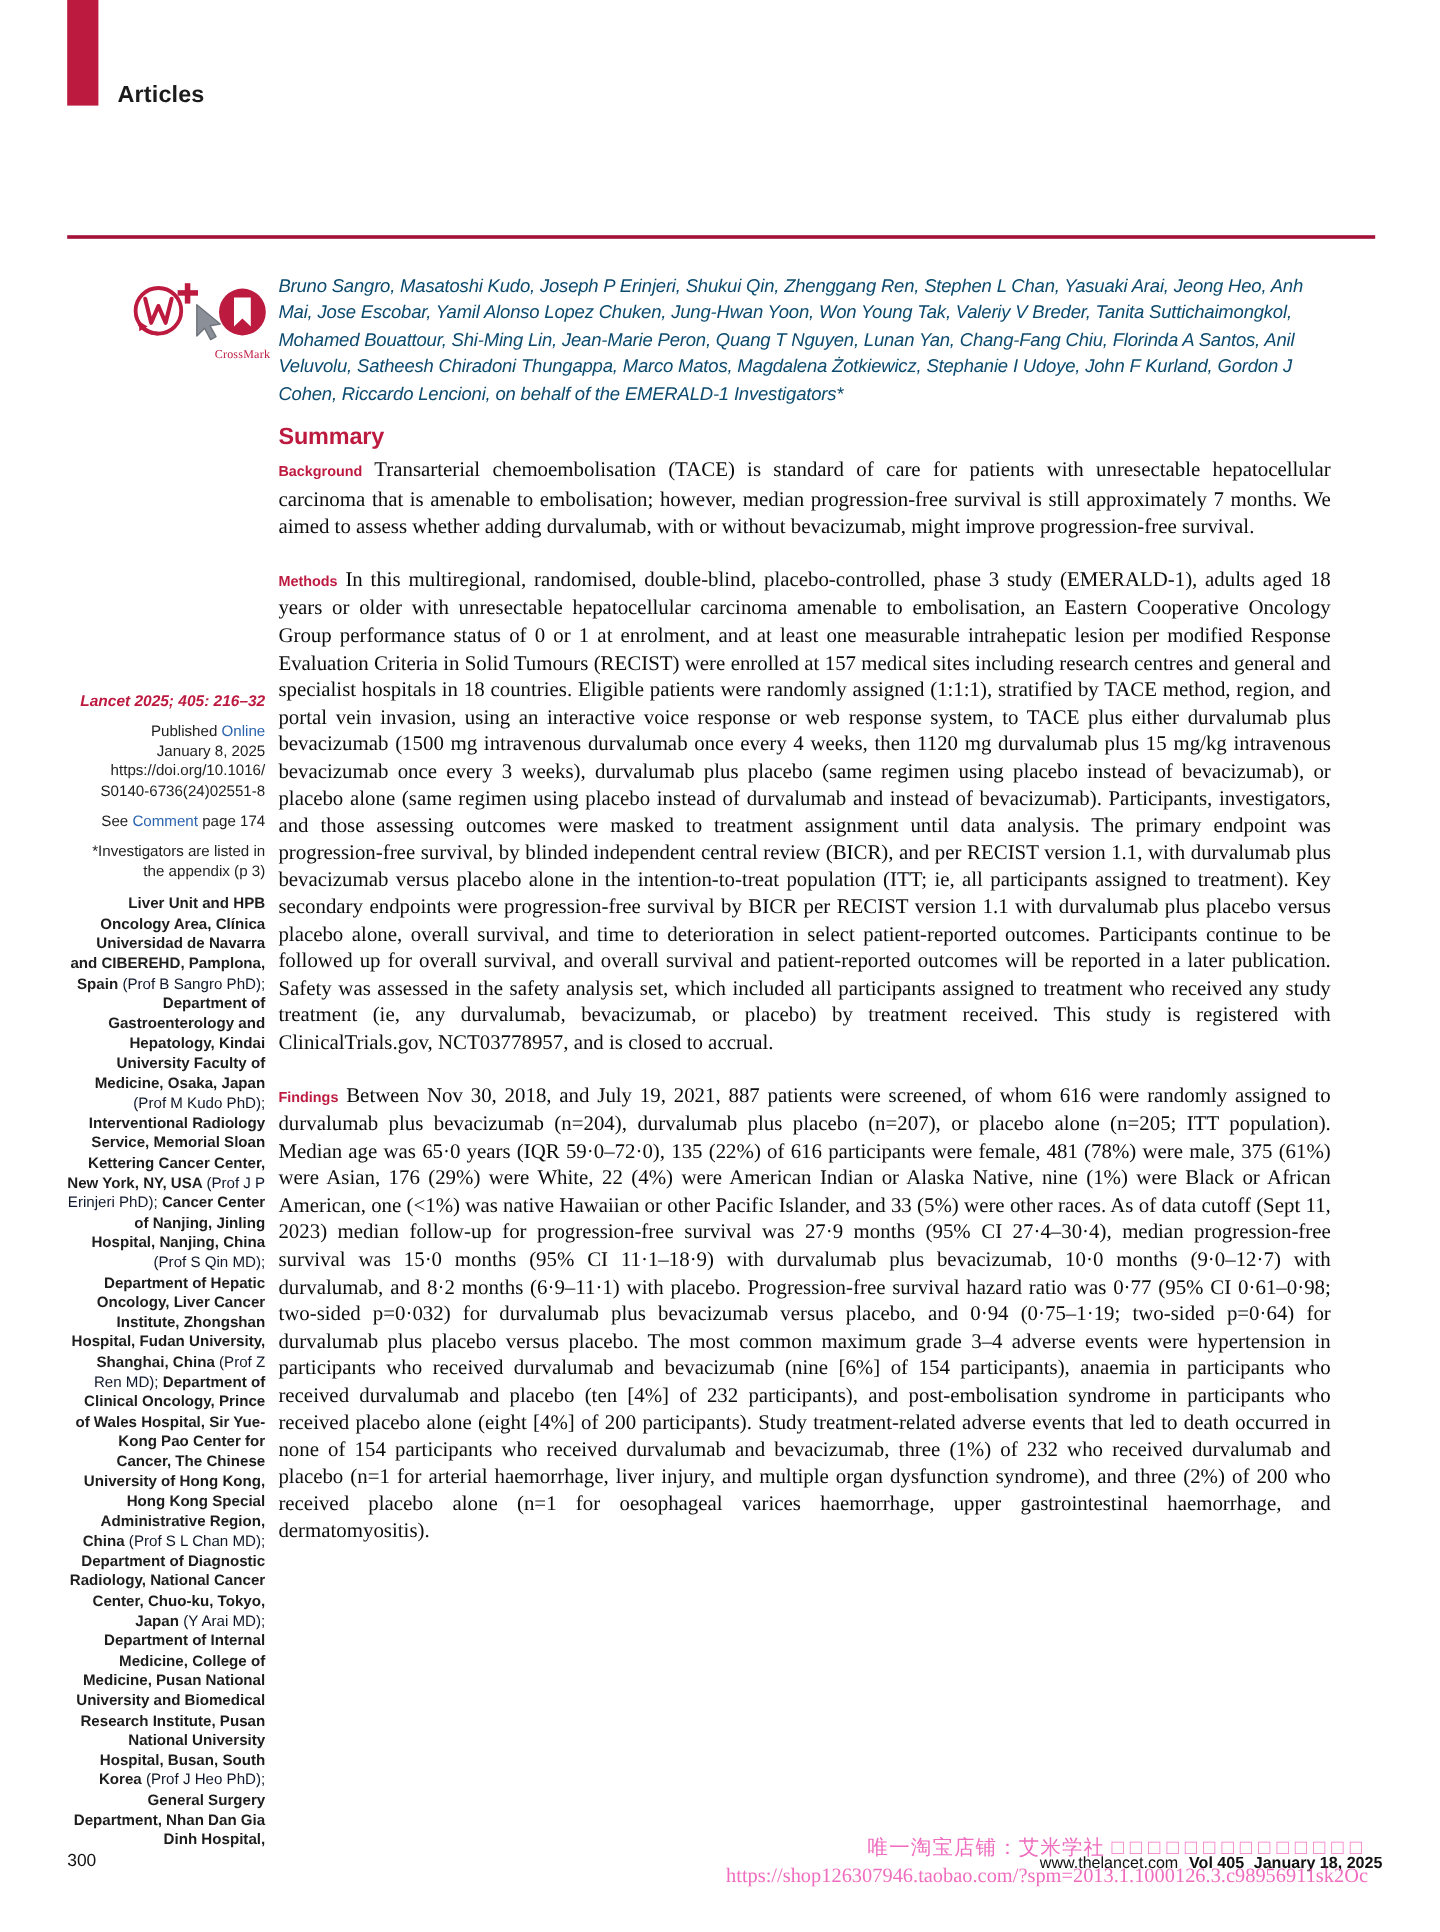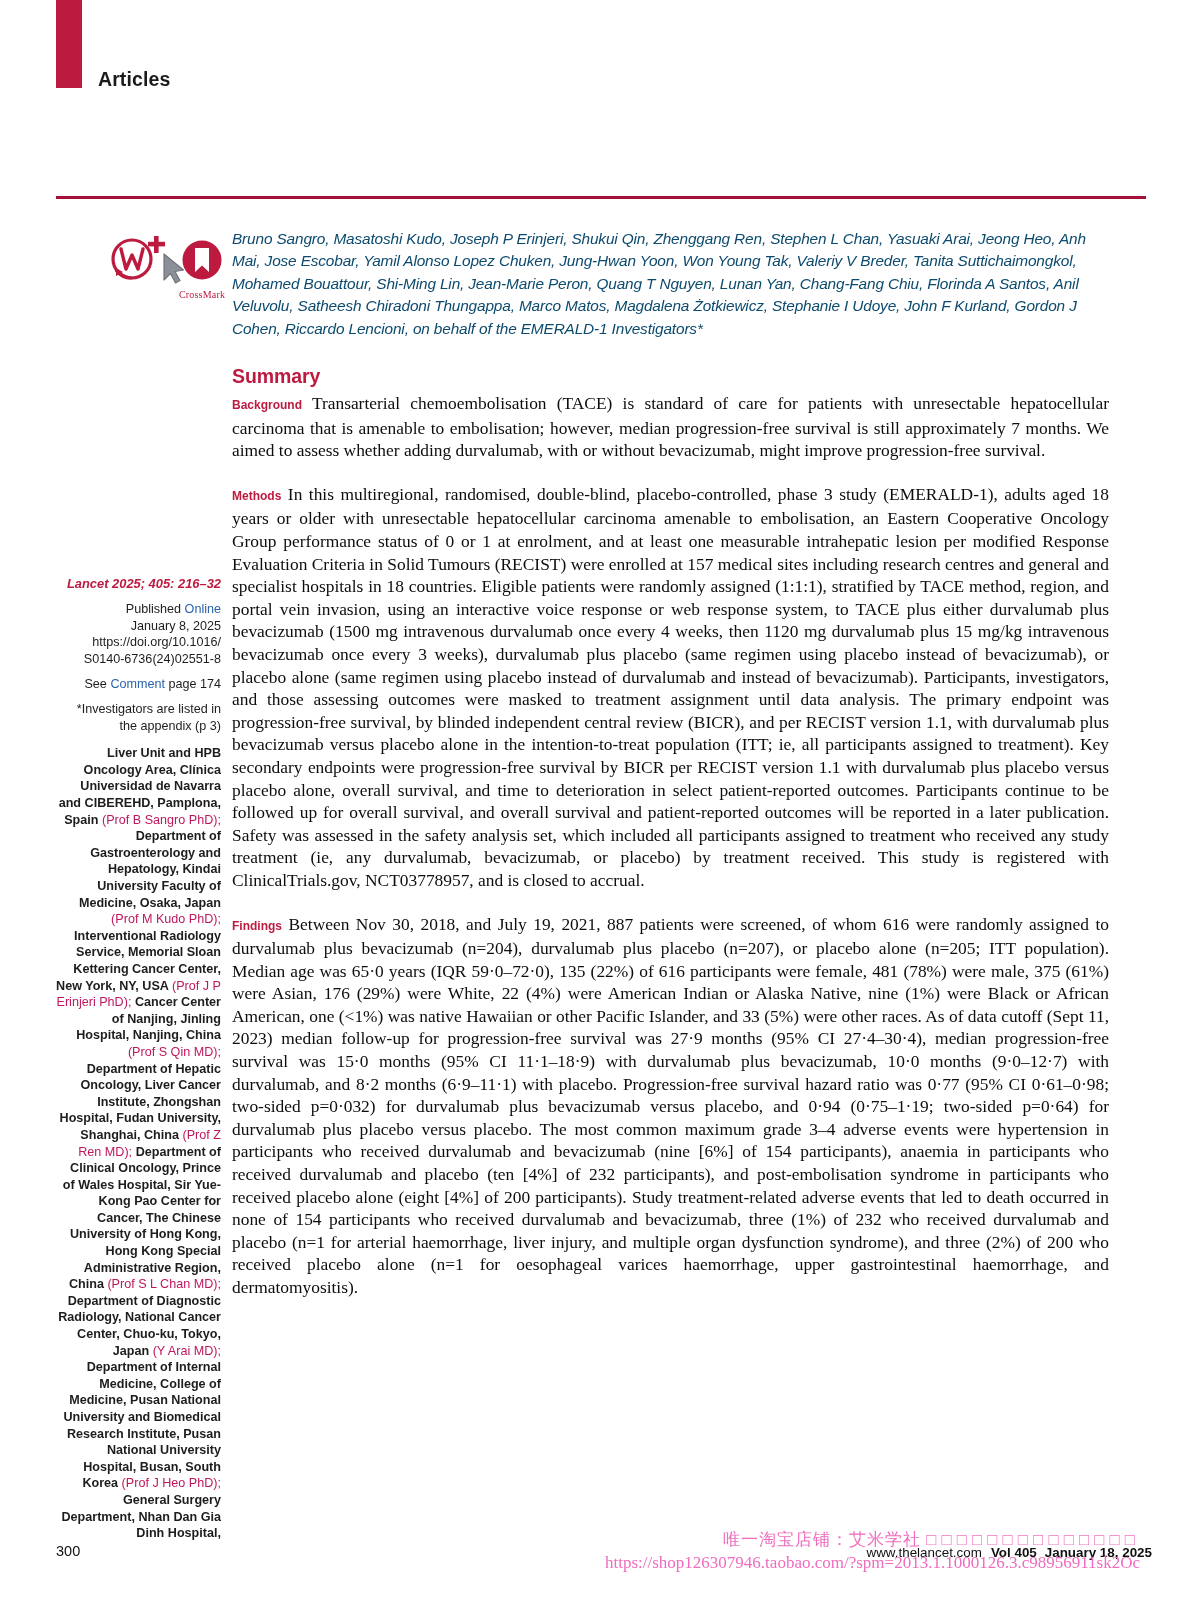--- a/index.html
+++ b/index.html
@@ -71,21 +71,21 @@
   }
   .authors {
     font-size: 15.4px;
     line-height: 22.4px;
     color: #0c4a6e;
     font-style: italic;
     letter-spacing: -.15px;
   }
 
   .summary-head {
-    margin-top: 25px;
+    margin-top: 13px;
     font-size: 19.5px;
     font-weight: bold;
     color: #bd1a40;
     letter-spacing: -.1px;
   }
 
   .abstract {
     font-family: "Liberation Serif", serif;
     font-size: 17.4px;
     line-height: 22.6px;
@@ -129,21 +129,21 @@
   .margincol .lnk { color: #2b63ad; }
   .margincol .aff {
     display: block;
     margin-top: 11px;
     font-weight: bold;
     font-size: 12.6px;
     line-height: 16.6px;
   }
   .margincol .role {
     font-weight: normal;
-    color: #be185d;
+    color: #0f172a;
   }
 
   
   .folio {
     position: absolute;
     left: 56px;
     top: 1543px;
     font-size: 14.5px;
     color: #111;
   }

